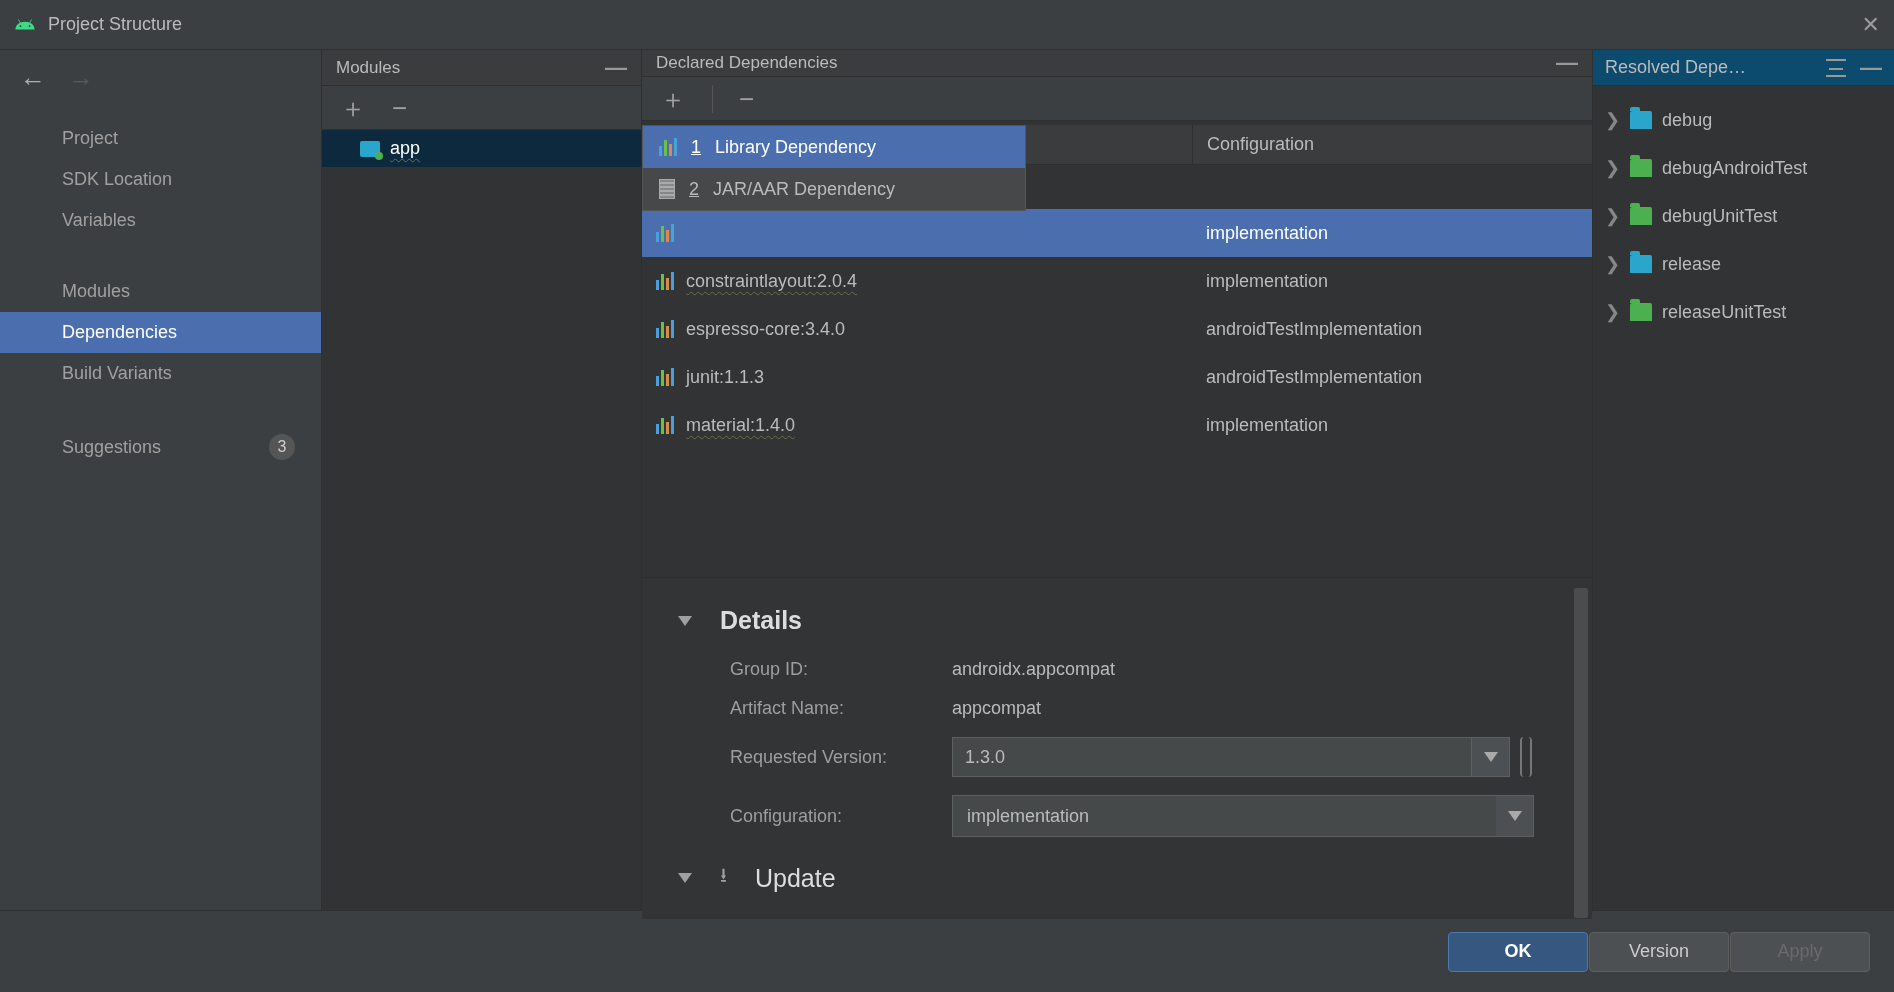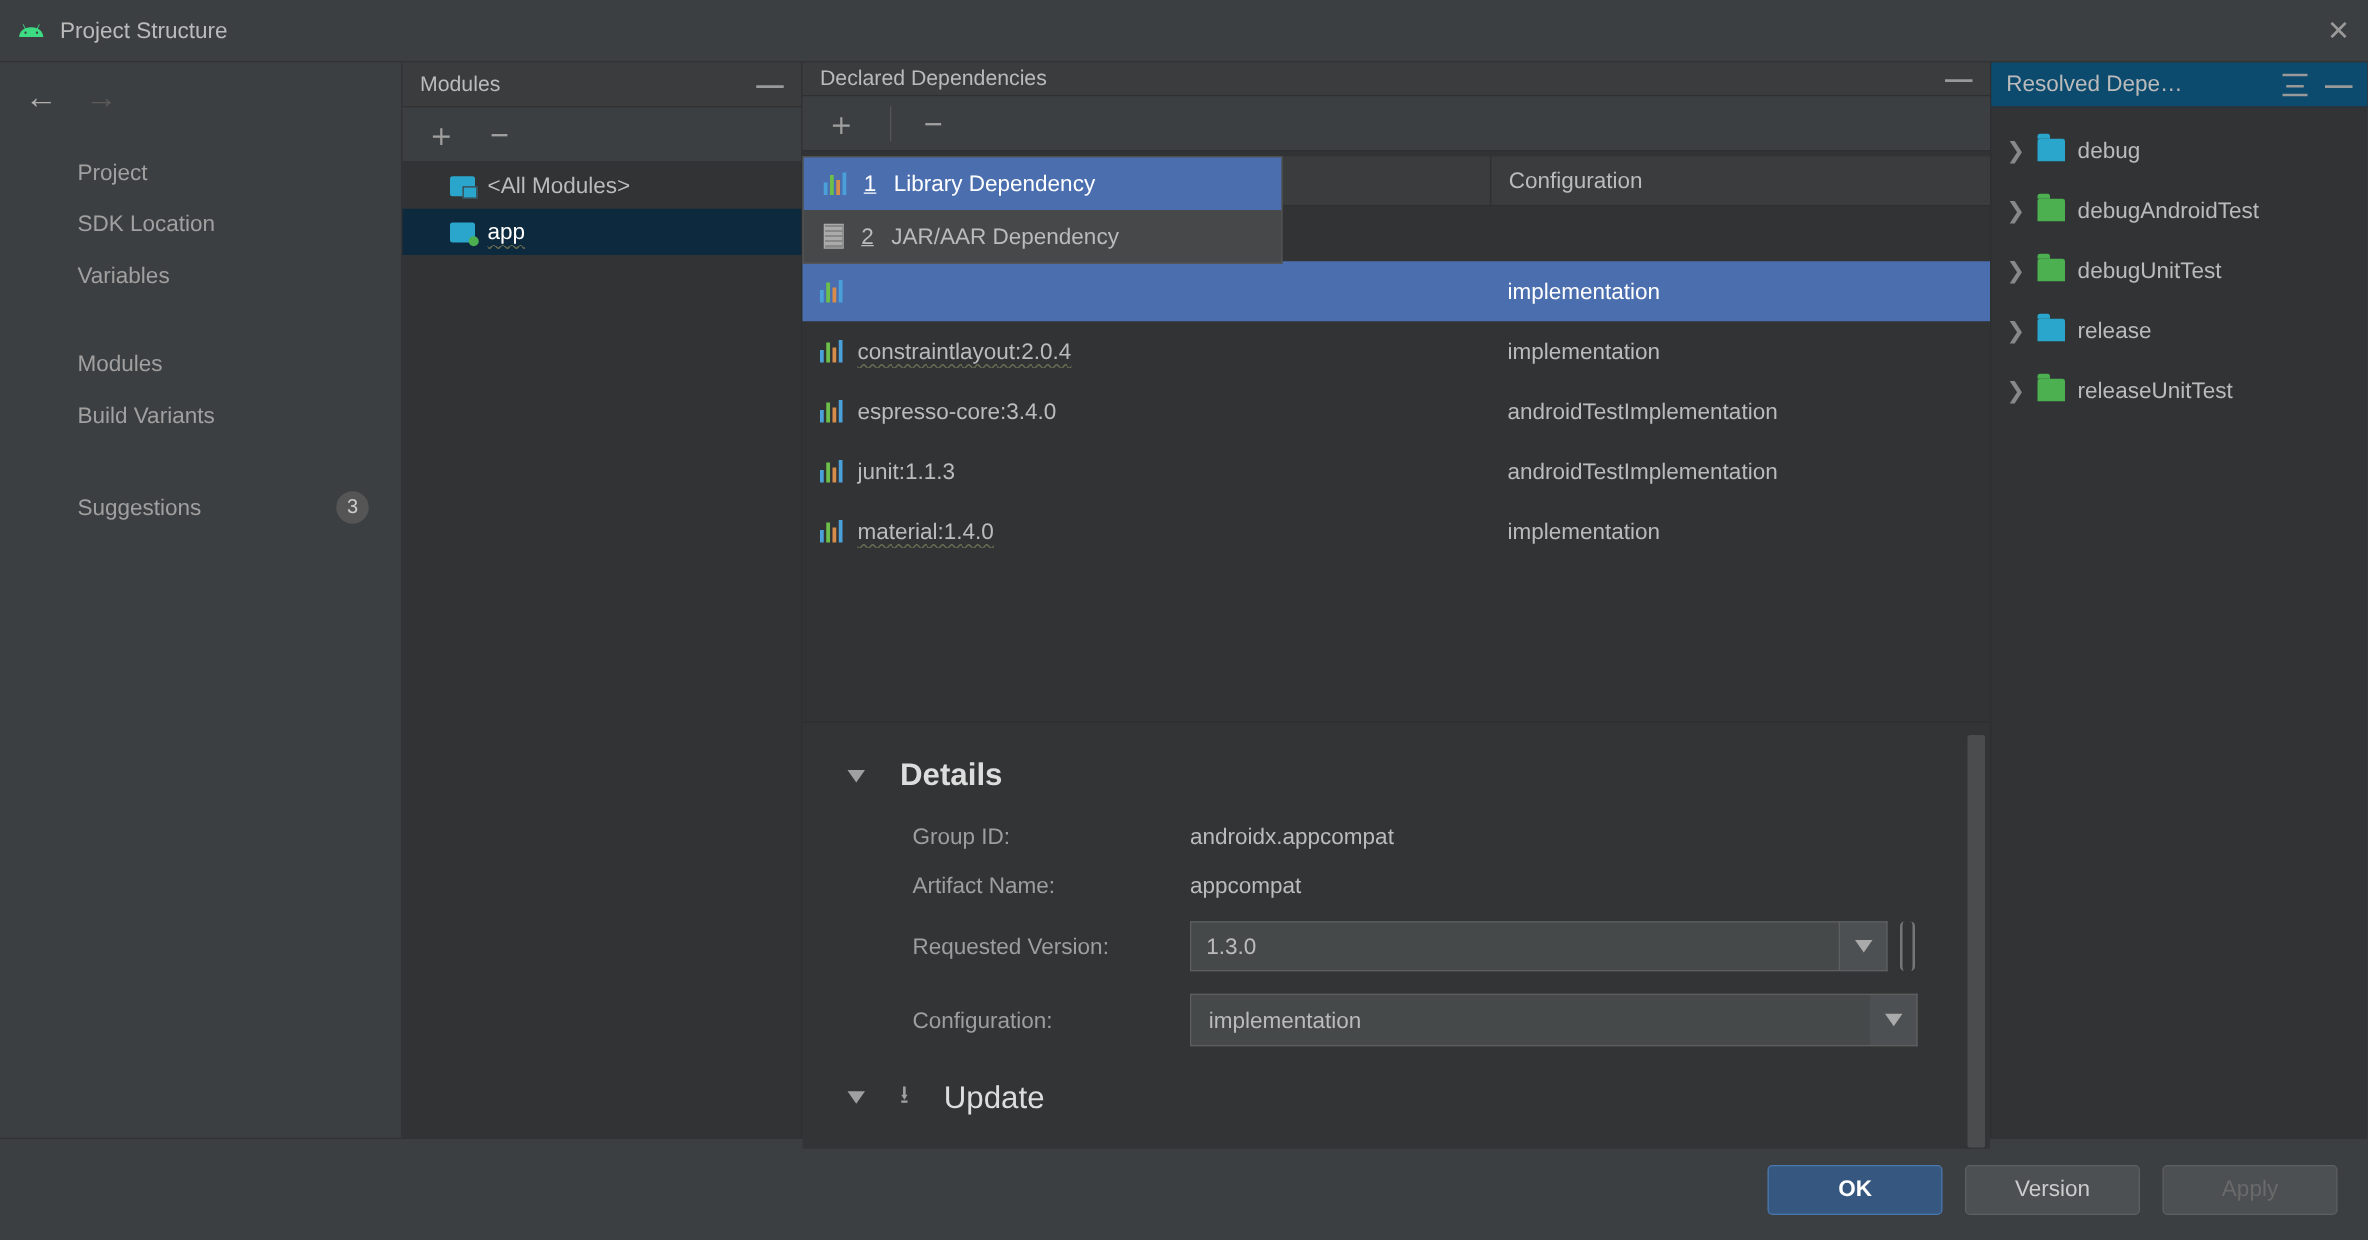--- a/index.html
+++ b/index.html
@@ -255,21 +255,21 @@
 
 
 .footer {
   height: 82px;
   background: #3c3f41;
   border-top: 1px solid #2e2f30;
   display: flex;
   align-items: center;
   justify-content: flex-end;
   padding: 0 24px;
-  gap: 18px;
+  gap: 1px;
 }
 .btn {
   height: 40px;
   min-width: 140px;
   border: 1px solid #5e6060;
   background: #4c5052;
   color: #ccc;
   display: flex;
   align-items: center;
   justify-content: center;
@@ -328,20 +328,23 @@
       <div class="sidebar-item">
           <span>SDK Location</span>
         </div>
       <div class="sidebar-item">
           <span>Variables</span>
         </div>
       <div class="sidebar-gap"></div>
       <div class="sidebar-item">
           <span>Modules</span>
         </div>
+      <div class="sidebar-item sel">
+          <span>Dependencies</span>
+        </div>
       <div class="sidebar-item">
           <span>Build Variants</span>
         </div>
       <div class="sidebar-gap"></div>
       <div class="sidebar-item">
         <span>Suggestions</span>
         <span class="badge">3</span>
       </div>
     </div>
   </div>
@@ -349,24 +352,20 @@
   <div class="modules-col">
     <div class="panel-header">
       <span>Modules</span>
       <span class="minimize-ic">—</span>
     </div>
     <div class="toolbar">
       <span class="tb-btn">＋</span>
       <span class="tb-btn">−</span>
     </div>
     <div class="module-list">
-      <div class="module-row">
-        <span class="mods-icon"></span>
-        <span>&lt;All Modules&gt;</span>
-      </div>
       <div class="module-row sel">
         <span class="mod-icon"></span>
         <span class="wavy">app</span>
       </div>
     </div>
   </div>
 
   <div class="center-col">
     <div class="panel-header">
       <span>Declared Dependencies</span>

